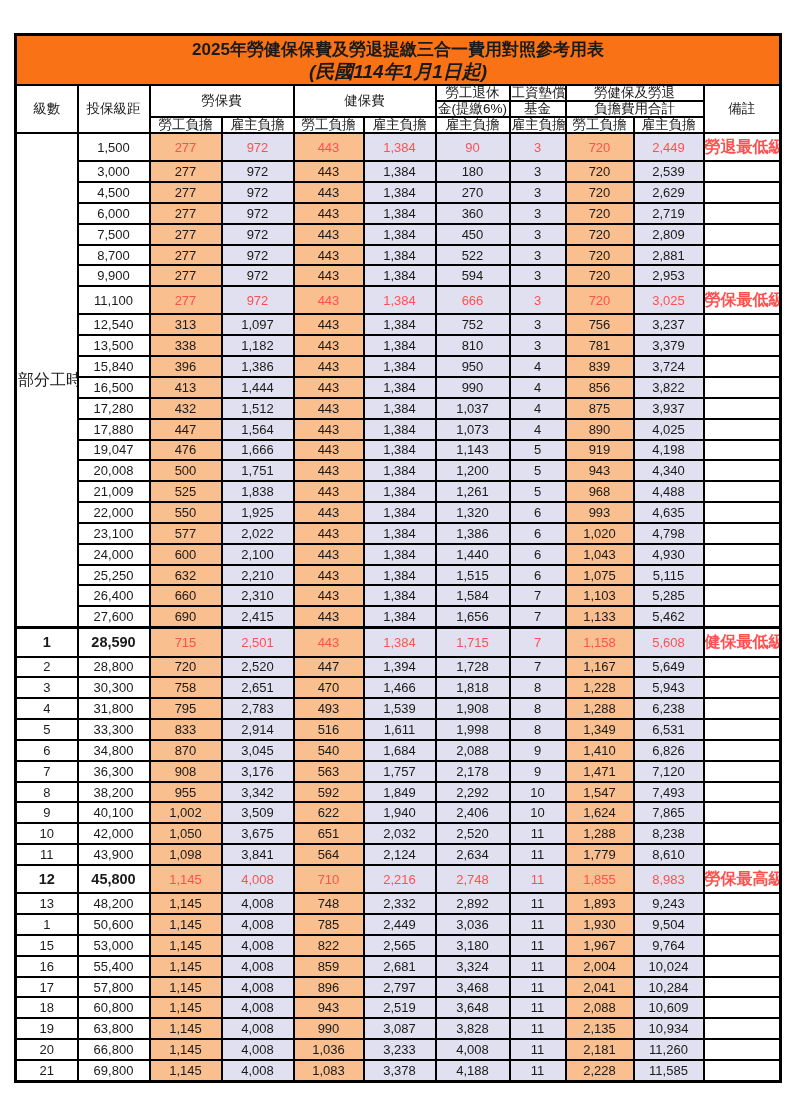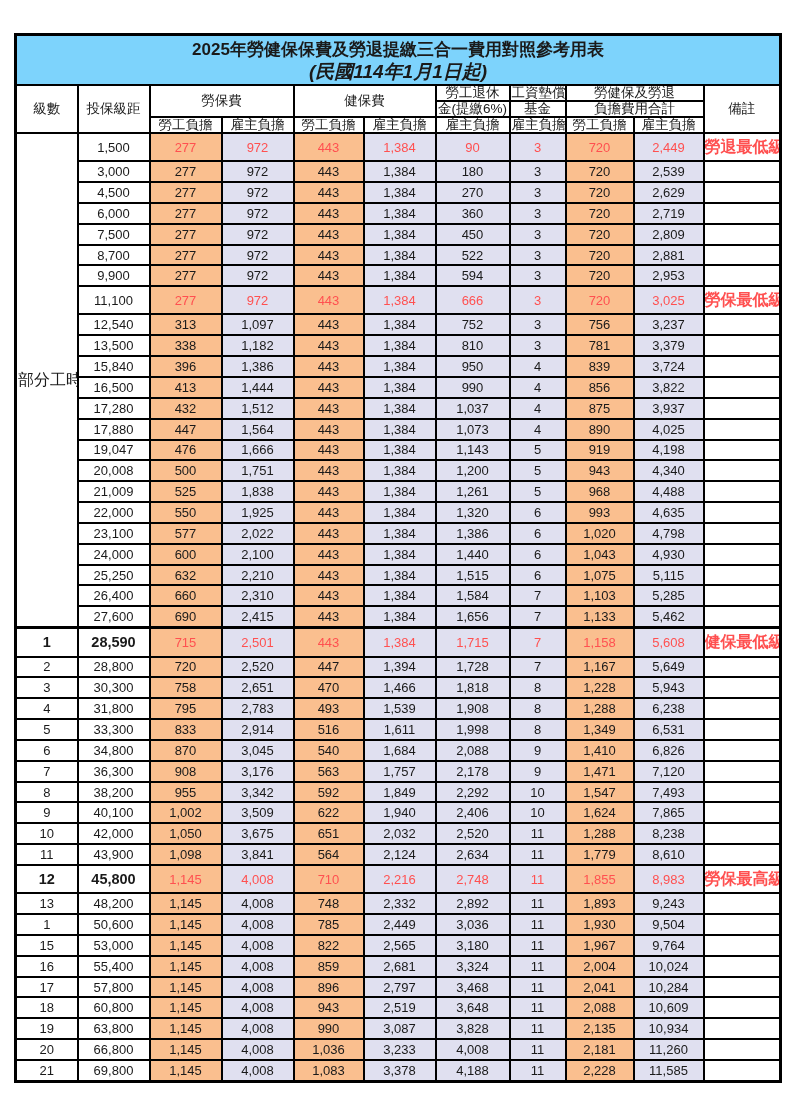--- a/index.html
+++ b/index.html
@@ -26,25 +26,25 @@
   }
   th, td {
     border: 2px solid #000;
     padding: 0 1px;
     text-align: center;
     vertical-align: middle;
     overflow: hidden;
     white-space: nowrap;
     font-weight: normal;
   }
-  .title-cell { height: 50px; background: #7dd3fc; }
+  .title-cell { height: 50px; background: #f97316; }
   .title-line1 { font-size: 17px; font-weight: bold; line-height: 1.5; }
   .title-line2 { font-size: 19px; font-weight: bold; line-height: 1.1; font-style: italic; }
   thead tr.h th { font-size: 13.5px; height: 15px; line-height: 1.05; background: #fff; }
-  thead th.emp { background: var(--emp-bg); font-size: 12.5px; border-radius: 7px; }
+  thead th.emp { background: var(--emp-bg); font-size: 12.5px; }
   thead th.er  { background: var(--er-bg);  font-size: 12.5px; }
   tbody td { font-size: 13px; }
   tbody td.emp { background: var(--emp-bg); }
   tbody td.er  { background: var(--er-bg); }
   tbody td.level, tbody td.bracket { background: #fff; font-size: 13px; }
   tbody td.part-time { font-size: 16px; margin-top: 24px; }
   tbody td.note { font-size: 16px; font-weight: bold; color: var(--red); padding: 0; }
   tr.red td.val { color: var(--red); }
   tr.em td.level, tr.em td.bracket { font-weight: bold; font-size: 14.5px; }
   tr.section-top td { border-top: 3px solid #000; }

